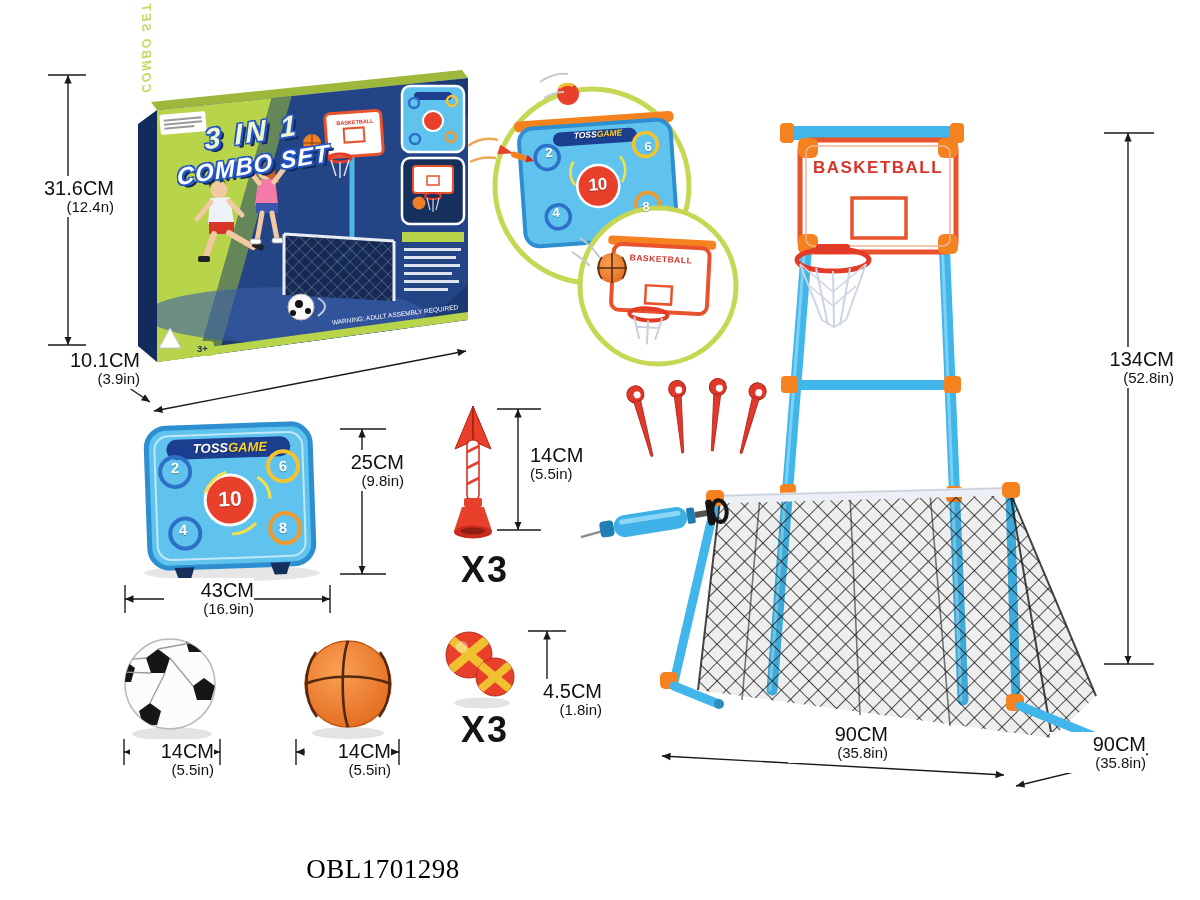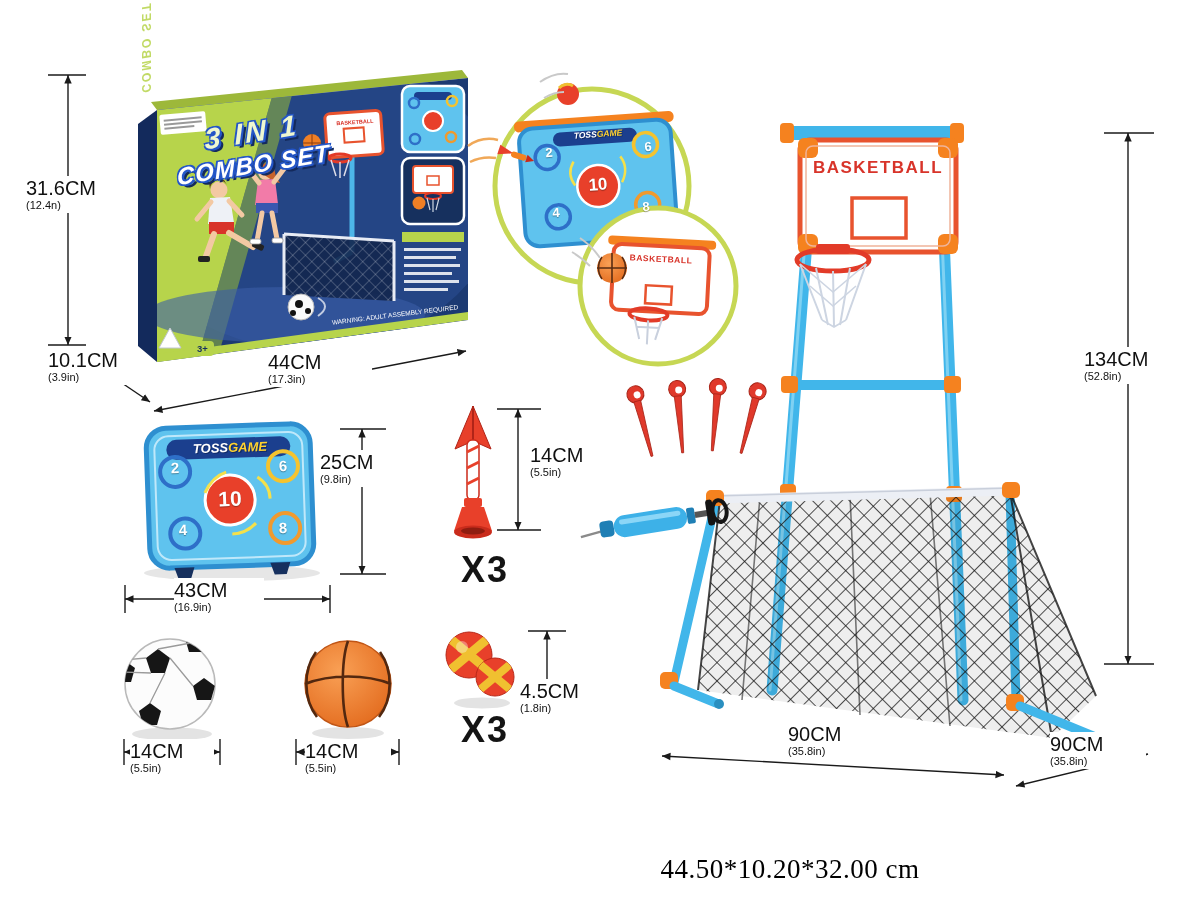--- a/index.html
+++ b/index.html
@@ -1,22 +1,22 @@
 <!DOCTYPE html>
 <html><head>
 <meta charset="utf-8">
 <style>
   *{margin:0;padding:0;box-sizing:border-box}
   html,body{background:#fff}
   #sheet{position:relative;width:1200px;height:900px;background:#fff;overflow:hidden;
          font-family:"Liberation Sans",sans-serif;color:#111;margin:0 auto}
   svg.scene{position:absolute;left:0;top:0}
-  .lbl{position:absolute;text-align:left;line-height:1.12;color:#111}
+  .lbl{position:absolute;text-align:right;line-height:1.12;color:#111}
   .lbl .cm{font-size:20px}
-  .lbl .in{font-size:11px}
+  .lbl .in{font-size:15px}
   .wbg{background:#fff;padding:1px 0}
   .leftal{text-align:left}
   .qty{position:absolute;font-size:36px;font-weight:700;color:#141414;text-align:center;letter-spacing:2px}
   .serif{position:absolute;font-family:"Liberation Serif",serif;font-size:27px;color:#000;text-align:center;letter-spacing:.5px}
   .num{position:absolute;color:#fff;font-weight:700;text-align:center;line-height:1;text-shadow:0 1px 1px rgba(0,0,0,.35)}
   .bb{position:absolute;color:#d8342a;font-weight:700;text-align:center;line-height:1}
   .banner{position:absolute;font-style:italic;font-weight:700;text-align:center;line-height:1;text-shadow:1px 1px 0 #122c66}
   .banner .g1{color:#fff}
   .banner .g2{color:#ffd22e}
   .box-title{position:absolute;left:170px;top:116px;width:165px;transform:rotate(-9deg) skewX(-6deg);
@@ -389,41 +389,37 @@
 <div class="bb" style="left:617px;top:255px;width:88px;font-size:8.5px;letter-spacing:.5px;transform:rotate(3deg)">BASKETBALL</div>
 
 <div class="lbl wbg" style="left:26px;top:176px;width:88px">
   <div class="cm">31.6CM</div>
   <div class="in">(12.4n)</div>
 </div>
 <div class="lbl wbg" style="left:48px;top:348px;width:92px">
   <div class="cm">10.1CM</div>
   <div class="in">(3.9in)</div>
 </div>
-<div class="lbl wbg" style="left:268px;top:350px;width:104px">
-  <div class="cm">44CM</div>
-  <div class="in">(17.3in)</div>
-</div>
 <div class="lbl wbg" style="left:1084px;top:347px;width:90px">
   <div class="cm">134CM</div>
   <div class="in">(52.8in)</div>
 </div>
 <div class="lbl wbg" style="left:788px;top:722px;width:100px">
   <div class="cm">90CM</div>
   <div class="in">(35.8in)</div>
 </div>
 <div class="lbl wbg" style="left:1050px;top:732px;width:96px">
   <div class="cm">90CM</div>
   <div class="in">(35.8in)</div>
 </div>
 <div class="lbl wbg" style="left:320px;top:450px;width:84px">
   <div class="cm">25CM</div>
   <div class="in">(9.8in)</div>
 </div>
-<div class="lbl wbg" style="left:174px;top:578px;width:90px">
+<div class="lbl wbg" style="left:164px;top:578px;width:90px">
   <div class="cm">43CM</div>
   <div class="in">(16.9in)</div>
 </div>
 <div class="lbl leftal" style="left:530px;top:444px;width:80px">
   <div class="cm">14CM</div>
   <div class="in">(5.5in)</div>
 </div>
 <div class="lbl wbg" style="left:520px;top:679px;width:82px">
   <div class="cm">4.5CM</div>
   <div class="in">(1.8in)</div>
@@ -433,15 +429,15 @@
   <div class="in">(5.5in)</div>
 </div>
 <div class="lbl wbg" style="left:305px;top:739px;width:86px">
   <div class="cm">14CM</div>
   <div class="in">(5.5in)</div>
 </div>
 
 <div class="qty" style="left:450px;top:549px;width:70px">X3</div>
 <div class="qty" style="left:450px;top:709px;width:70px">X3</div>
 
-<div class="serif" style="left:625px;top:854px;width:330px">44.50*10.20*32.00 cm</div>
+<div class="serif" style="left:283px;top:854px;width:200px">OBL1701298</div>
 
 </div>
 
 </body></html>

